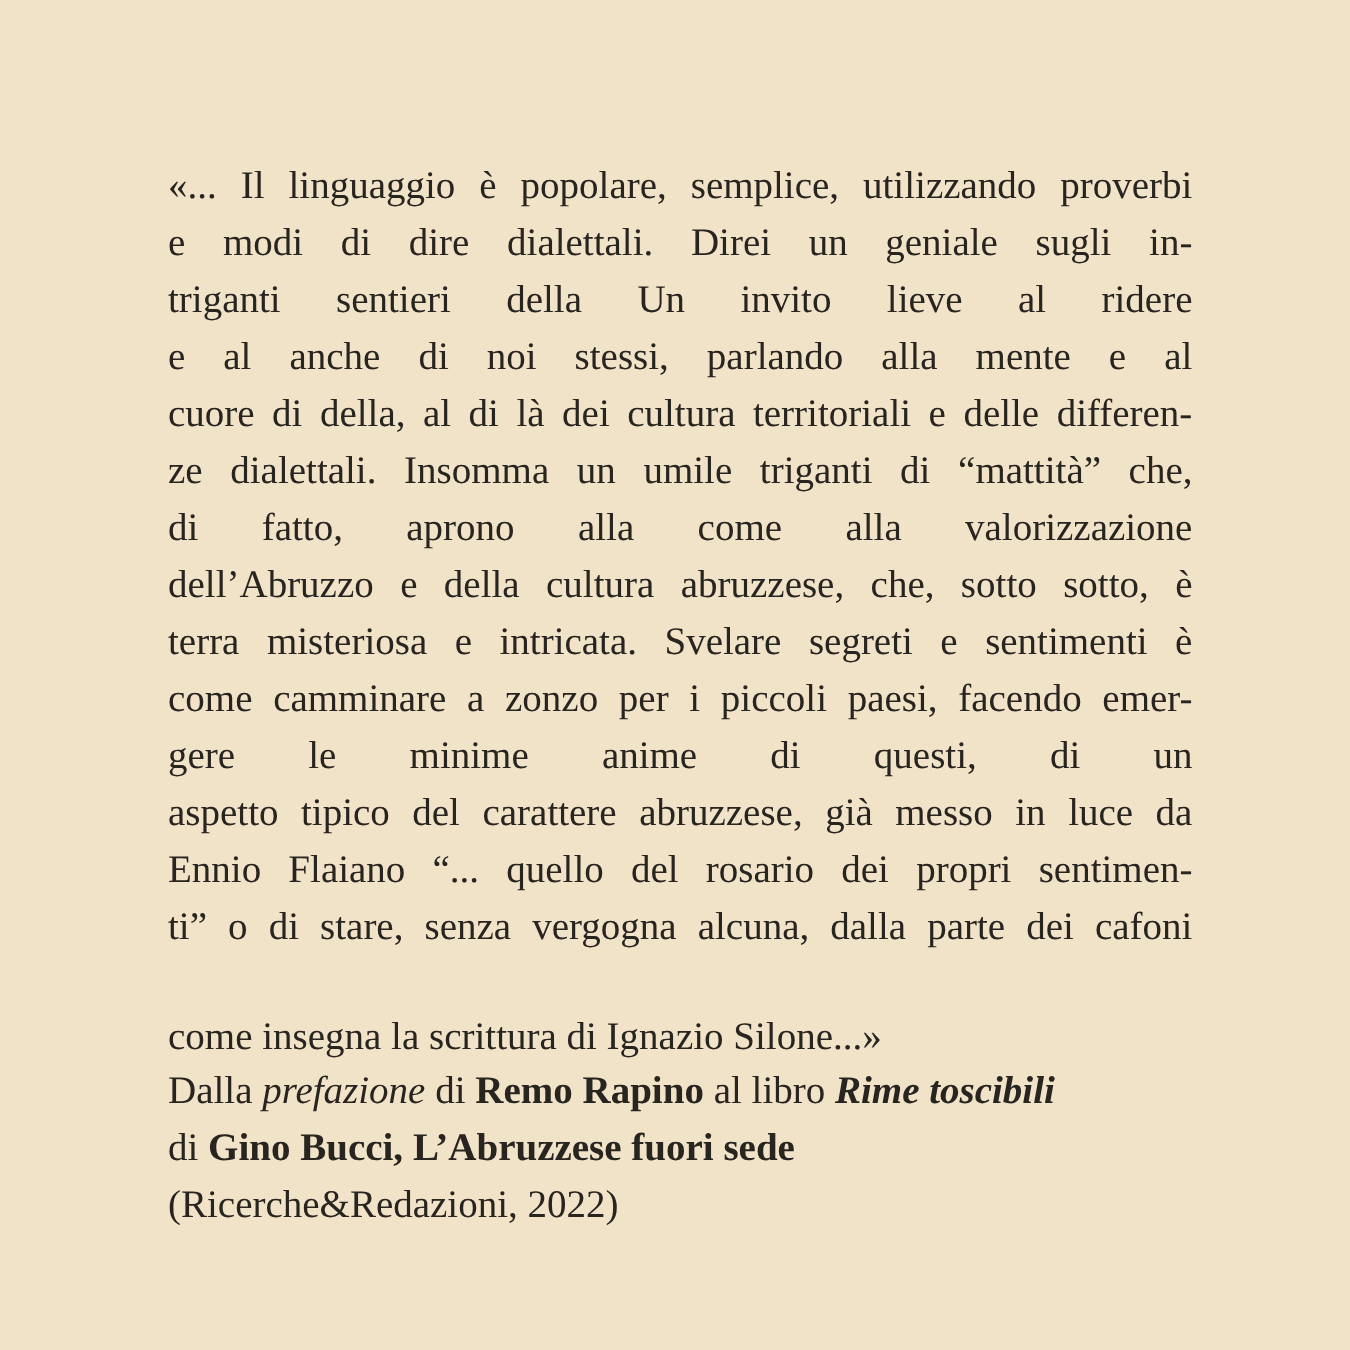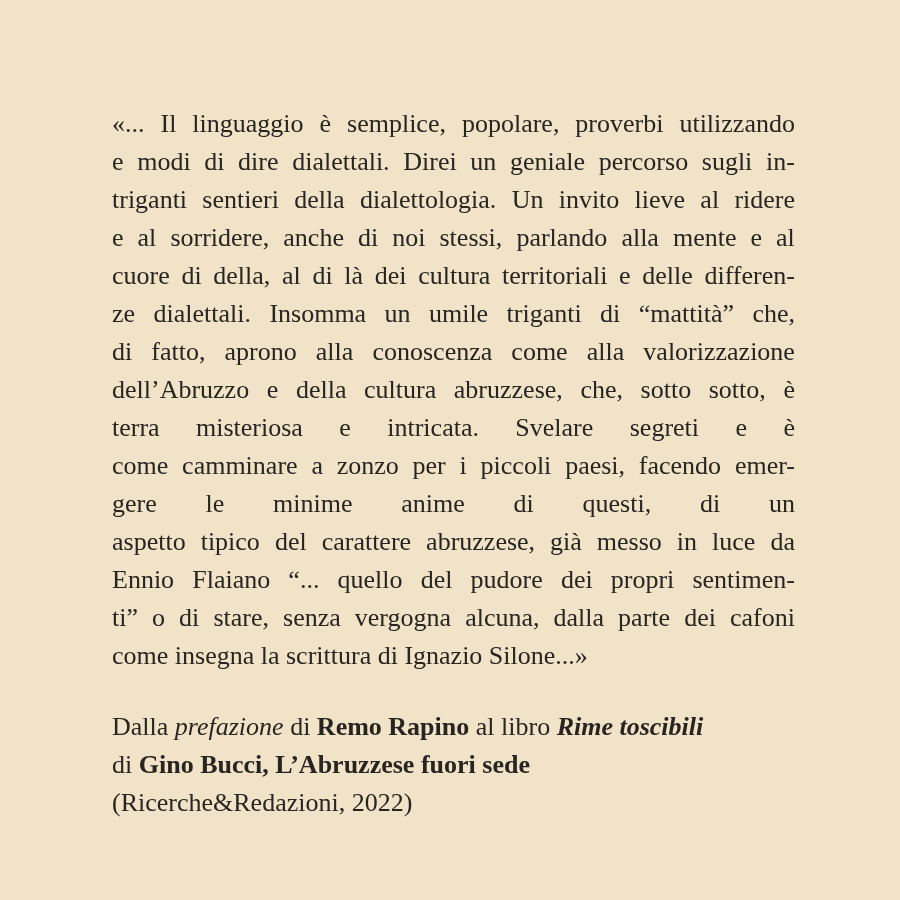--- a/index.html
+++ b/index.html
@@ -21,20 +21,21 @@
   }
   .qline {
     display: flex;
     justify-content: space-between;
     line-height: 38px;
     white-space: nowrap;
   }
   .qline.last {
     display: block;
     text-align: left;
+    margin-top: 35px;
   }
   .attribution-block {
     position: absolute;
     left: 112px;
     top: 708px;
     width: 700px;
     font-size: 26px;
   }
   .aline {
     line-height: 38px;
@@ -49,53 +50,50 @@
 </head>
 <body>
 
 <div class="canvas" style="background: rgb(241, 227, 200); color: rgb(40, 36, 32);">
   <div class="quote-block">
       <div class="qline">
         <span>«...</span>
         <span>Il</span>
         <span>linguaggio</span>
         <span>è</span>
+        <span>popolare,</span>
         <span>semplice,</span>
-        <span>popolare,</span>
+        <span>utilizzando</span>
         <span>proverbi</span>
-        <span>utilizzando</span>
       </div>
       <div class="qline">
         <span>e</span>
         <span>modi</span>
         <span>di</span>
         <span>dire</span>
         <span>dialettali.</span>
         <span>Direi</span>
         <span>un</span>
         <span>geniale</span>
-        <span>percorso</span>
         <span>sugli</span>
         <span>in-</span>
       </div>
       <div class="qline">
         <span>triganti</span>
         <span>sentieri</span>
         <span>della</span>
-        <span>dialettologia.</span>
         <span>Un</span>
         <span>invito</span>
         <span>lieve</span>
         <span>al</span>
         <span>ridere</span>
       </div>
       <div class="qline">
         <span>e</span>
         <span>al</span>
-        <span>sorridere,</span>
         <span>anche</span>
         <span>di</span>
         <span>noi</span>
         <span>stessi,</span>
         <span>parlando</span>
         <span>alla</span>
         <span>mente</span>
         <span>e</span>
         <span>al</span>
       </div>
@@ -122,21 +120,20 @@
         <span>triganti</span>
         <span>di</span>
         <span>“mattità”</span>
         <span>che,</span>
       </div>
       <div class="qline">
         <span>di</span>
         <span>fatto,</span>
         <span>aprono</span>
         <span>alla</span>
-        <span>conoscenza</span>
         <span>come</span>
         <span>alla</span>
         <span>valorizzazione</span>
       </div>
       <div class="qline">
         <span>dell’Abruzzo</span>
         <span>e</span>
         <span>della</span>
         <span>cultura</span>
         <span>abruzzese,</span>
@@ -146,20 +143,21 @@
         <span>è</span>
       </div>
       <div class="qline">
         <span>terra</span>
         <span>misteriosa</span>
         <span>e</span>
         <span>intricata.</span>
         <span>Svelare</span>
         <span>segreti</span>
         <span>e</span>
+        <span>sentimenti</span>
         <span>è</span>
       </div>
       <div class="qline">
         <span>come</span>
         <span>camminare</span>
         <span>a</span>
         <span>zonzo</span>
         <span>per</span>
         <span>i</span>
         <span>piccoli</span>
@@ -188,21 +186,21 @@
         <span>in</span>
         <span>luce</span>
         <span>da</span>
       </div>
       <div class="qline">
         <span>Ennio</span>
         <span>Flaiano</span>
         <span>“...</span>
         <span>quello</span>
         <span>del</span>
-        <span>pudore</span>
+        <span>rosario</span>
         <span>dei</span>
         <span>propri</span>
         <span>sentimen-</span>
       </div>
       <div class="qline">
         <span>ti”</span>
         <span>o</span>
         <span>di</span>
         <span>stare,</span>
         <span>senza</span>

